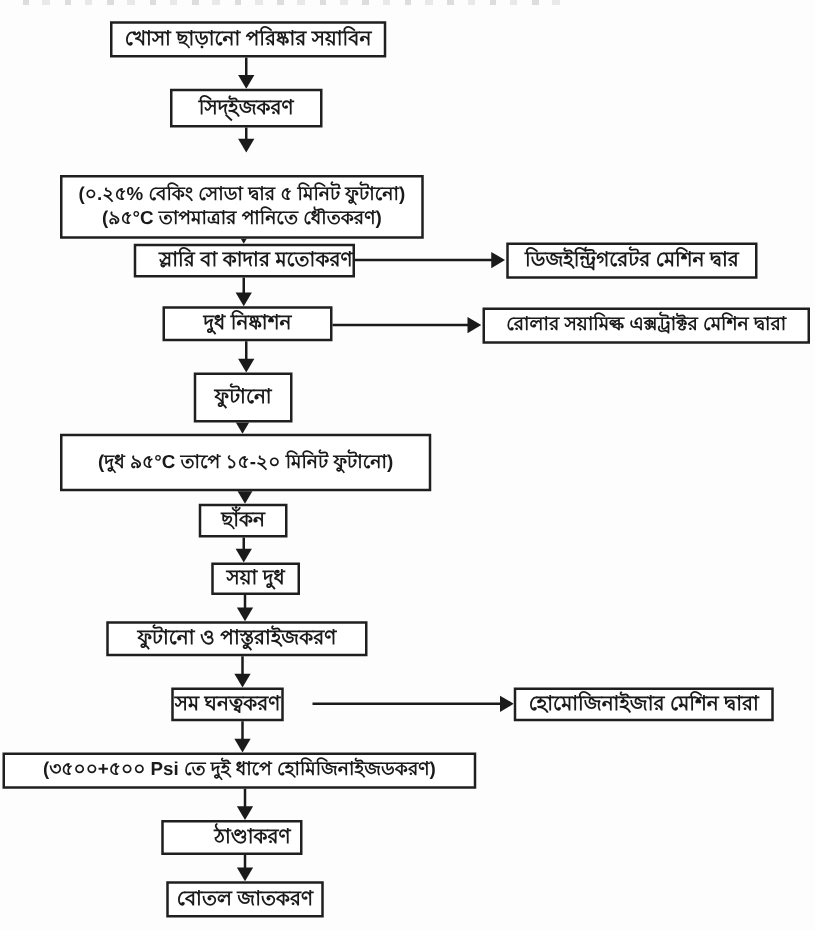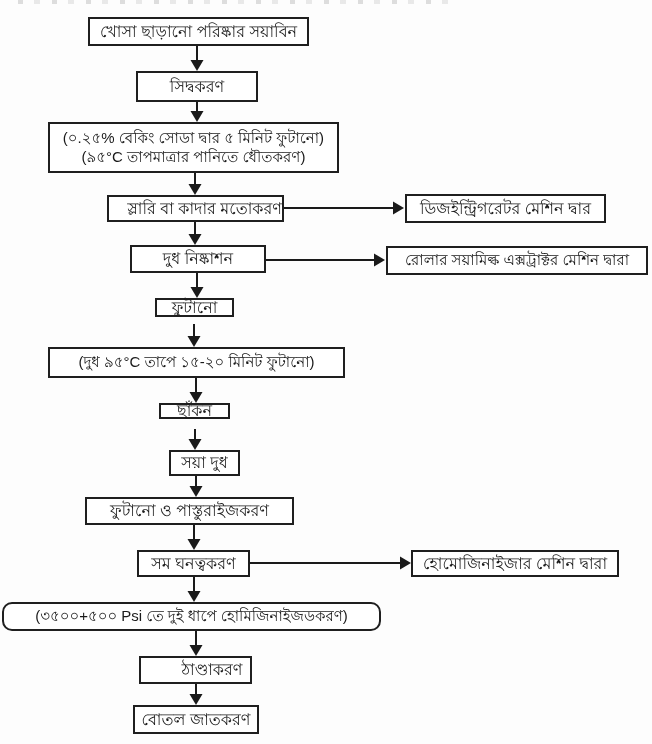--- a/index.html
+++ b/index.html
@@ -26,21 +26,21 @@
   .node {
     position: absolute;
     box-sizing: border-box;
     background: #ffffff;
     border: 2px solid #1f1f1f;
     display: flex;
     flex-direction: column;
     align-items: center;
     justify-content: center;
     text-align: center;
-    font-weight: 400;
+    font-weight: 700;
     font-size: 16px;
     line-height: 1.25;
     white-space: nowrap;
     z-index: 2;
   }
   .node.small { font-size: 15px; }
   .crop-remnant {
     position: absolute;
     left: 18px;
     top: 0;
@@ -129,65 +129,65 @@
           <polygon points="400,556.5 400,569.5 411,563" stroke="none"></polygon>
         </g>
     </g>
   </svg>
 
   <div class="node" style="left:88px;  top:17px;  width:221px; height:29px;">
     <span>খোসা ছাড়ানো পরিষ্কার সয়াবিন</span>
   </div>
 
   <div class="node" style="left:136px; top:71px;  width:122px; height:31px;">
-    <span>সিদ্বকরণ</span>
-  </div>
-
-  <div class="node small" style="left:48px; top:122px; width:291px; height:51px;">
+    <span>সিদ্ইজকরণ</span>
+  </div>
+
+  <div class="node small" style="left:48px; top:140px; width:291px; height:51px;">
     <span>(০.২৫% বেকিং সোডা দ্বার ৫ মিনিট ফুটানো)</span>
     <span>(৯৫°C তাপমাত্রার পানিতে ধৌতকরণ)</span>
   </div>
 
   <div class="node" style="left:107px; top:195px; width:177px; height:27px;align-items:flex-end;">
     <span>স্লারি বা কাদার মতোকরণ</span>
   </div>
 
   <div class="node" style="left:130px; top:245px; width:136px; height:28px;">
     <span>দুধ নিষ্কাশন</span>
   </div>
 
-  <div class="node" style="left:155px; top:298px; width:79px; height:19px;">
+  <div class="node" style="left:155px; top:298px; width:79px; height:40px;">
     <span>ফুটানো</span>
   </div>
 
-  <div class="node small" style="left:48px; top:347px; width:297px; height:31px;">
+  <div class="node small" style="left:48px; top:347px; width:297px; height:46px;">
     <span>(দুধ ৯৫°C তাপে ১৫-২০ মিনিট ফুটানো)</span>
   </div>
 
-  <div class="node" style="left:159px; top:403px; width:71px; height:16px;">
+  <div class="node" style="left:159px; top:403px; width:71px; height:27px;">
     <span>ছাঁকন</span>
   </div>
 
   <div class="node" style="left:149px; top:450px; width:71px; height:26px;margin-left:20px;">
     <span>সয়া দুধ</span>
   </div>
 
   <div class="node" style="left:85px; top:497px; width:209px; height:28px;">
     <span>ফুটানো ও পাস্তুরাইজকরণ</span>
   </div>
 
-  <div class="node" style="left:137px; top:550px; width:113px; height:27px;">
+  <div class="node" style="left:137px; top:550px; width:90px; height:27px;">
     <span>সম ঘনত্বকরণ</span>
   </div>
 
-  <div class="node small" style="left:2px; top:602px; width:379px; height:29px;border-radius:10px;">
+  <div class="node small" style="left:2px; top:602px; width:379px; height:29px;">
     <span>(৩৫০০+৫০০ Psi তে দুই ধাপে হোমিজিনাইজডকরণ)</span>
   </div>
 
-  <div class="node" style="left:139px; top:656px; width:113px; height:28px;padding-left:33px;">
+  <div class="node" style="left:129px; top:656px; width:113px; height:28px;padding-left:33px;">
     <span>ঠাণ্ডাকরণ</span>
   </div>
 
   <div class="node" style="left:133px; top:705px; width:126px; height:29px;text-align:right;">
     <span>বোতল জাতকরণ</span>
   </div>
 
   <div class="node" style="left:405px; top:194px; width:201px; height:29px;justify-content:center;">
     <span>ডিজইন্ট্রিগরেটর মেশিন দ্বার</span>
   </div>

